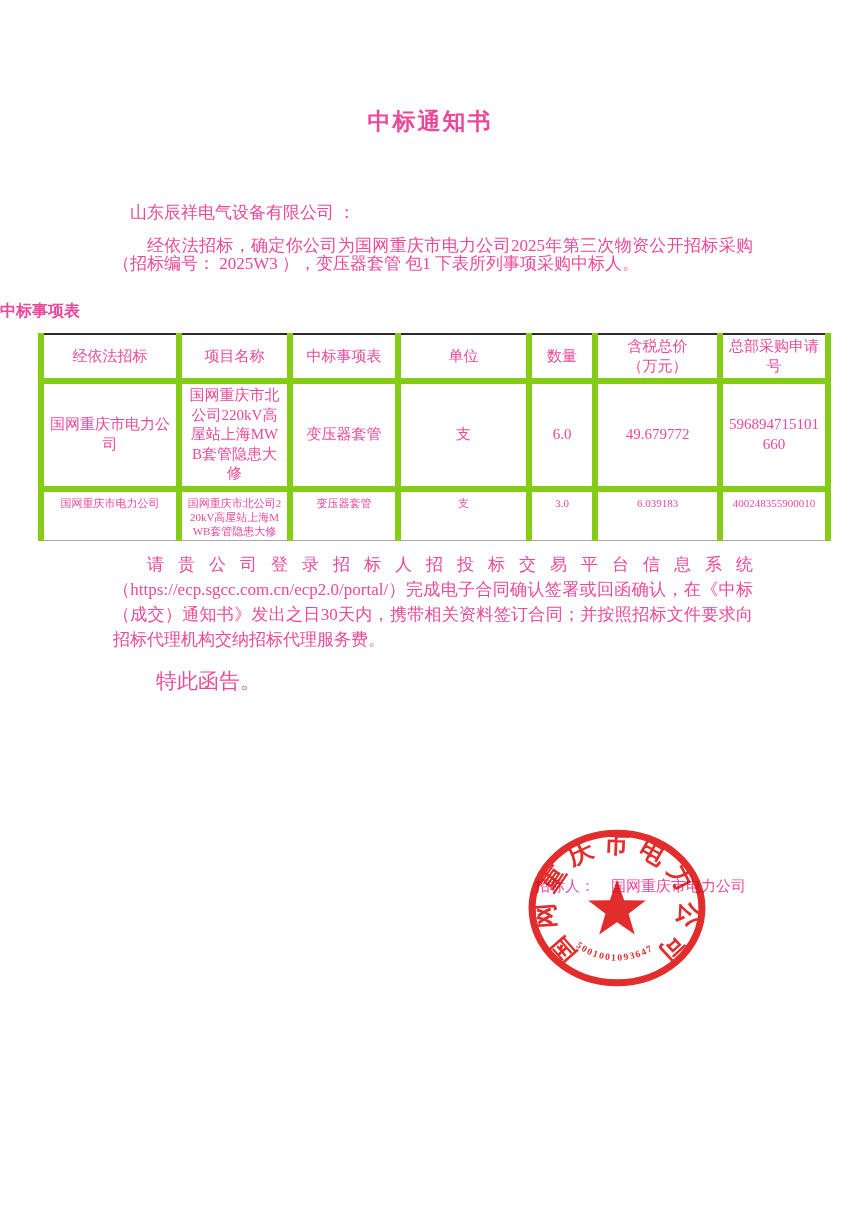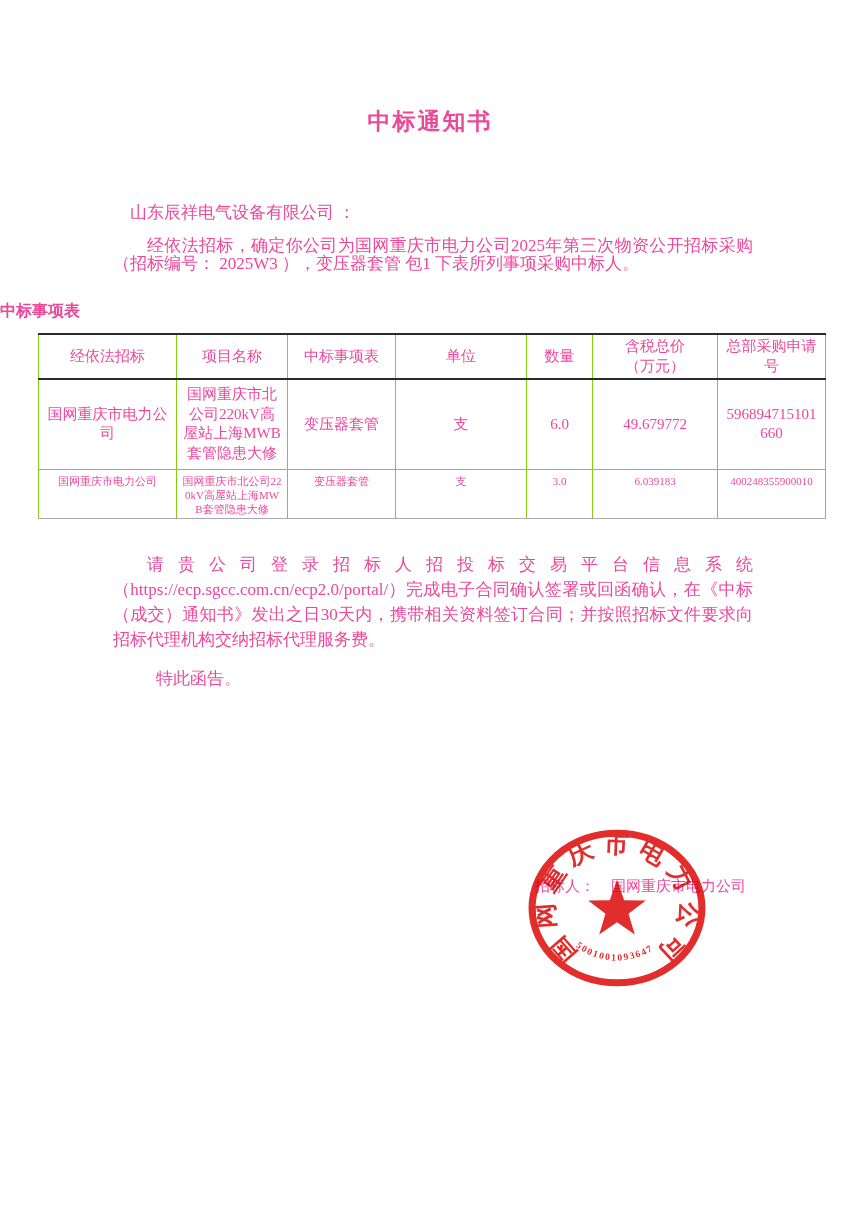--- a/index.html
+++ b/index.html
@@ -47,21 +47,21 @@
     font-weight: bold;
   }
   table.award {
     position: absolute;
     top: 333px; left: 38px;
     width: 787px;
     border-collapse: collapse;
     table-layout: fixed;
   }
   table.award th, table.award td {
-    border: 1px solid #84cc16;
+    border: 6px solid #84cc16;
     text-align: center;
     vertical-align: middle;
     padding: 2px 5px;
     word-break: break-all;
     line-height: 1.3;
     font-weight: normal;
   }
   table.award thead th {
     height: 40px;
     font-size: 15px;
@@ -73,21 +73,21 @@
   table.award tr.row-small td {
     height: 47px;
     font-size: 11px;
     vertical-align: top;
     padding-top: 4px;
     border-bottom: 1px solid #a8a8a8;
   }
   .closing {
     position: absolute;
     top: 667px; left: 156px;
-    font-size: 17px;
+    font-size: 21px;
   }
   .signature {
     position: absolute;
     top: 877px; left: 535px;
     font-size: 15px;
     white-space: nowrap;
   }
   .signature .sig-gap { display: inline-block; width: 16px; }
   .seal {
     position: absolute;

